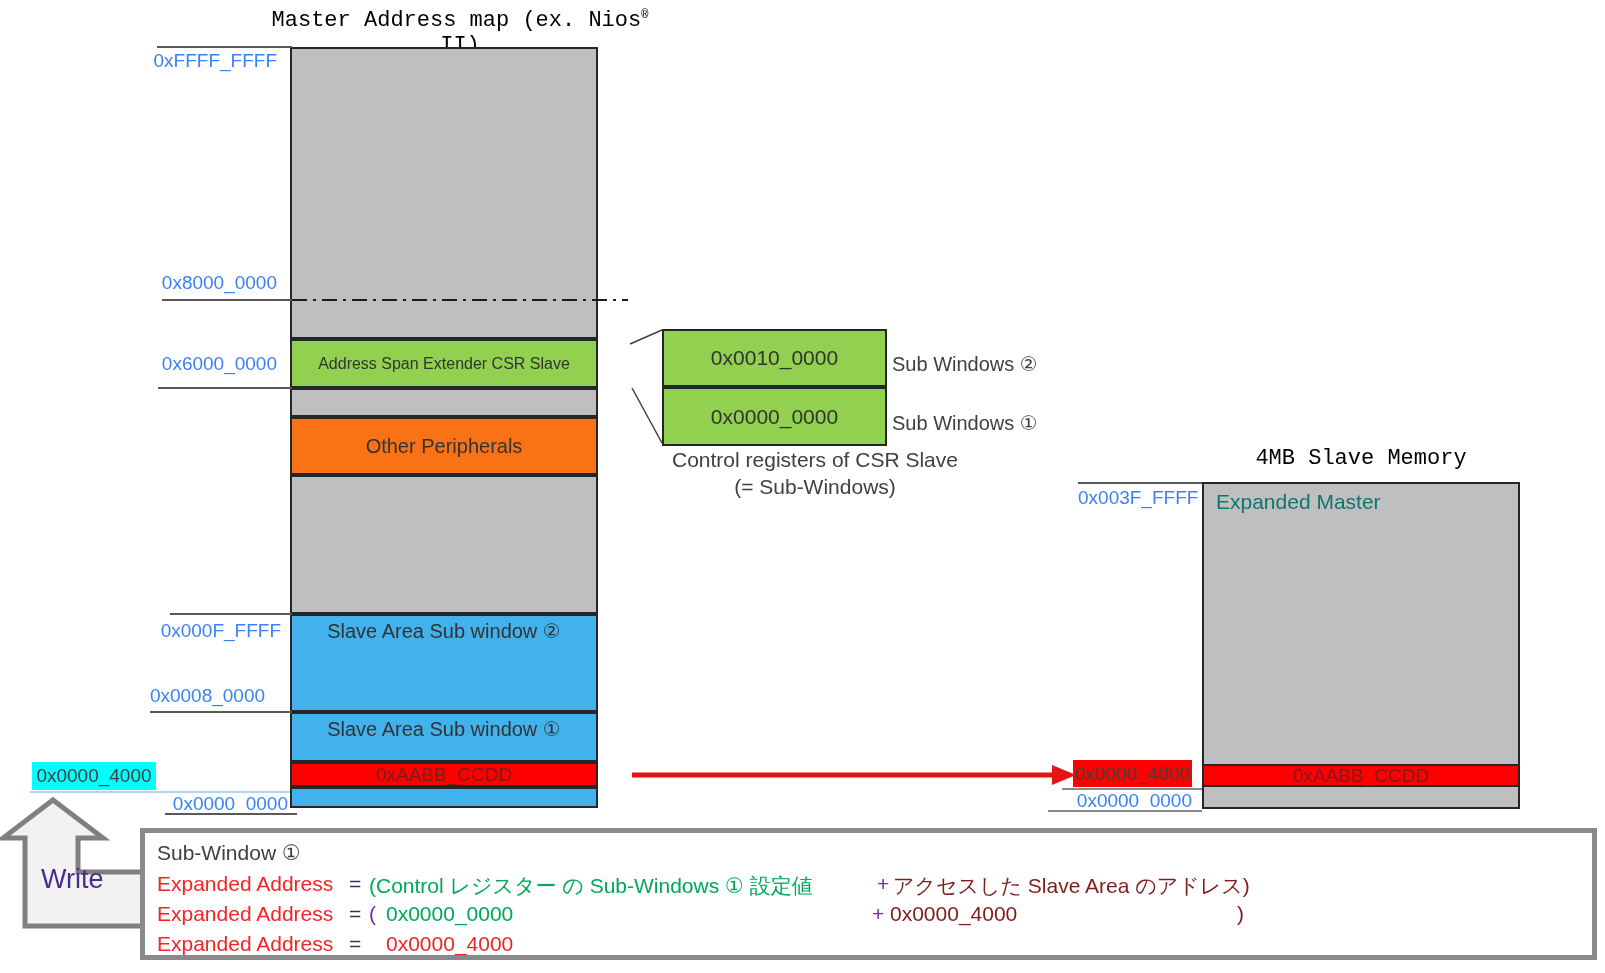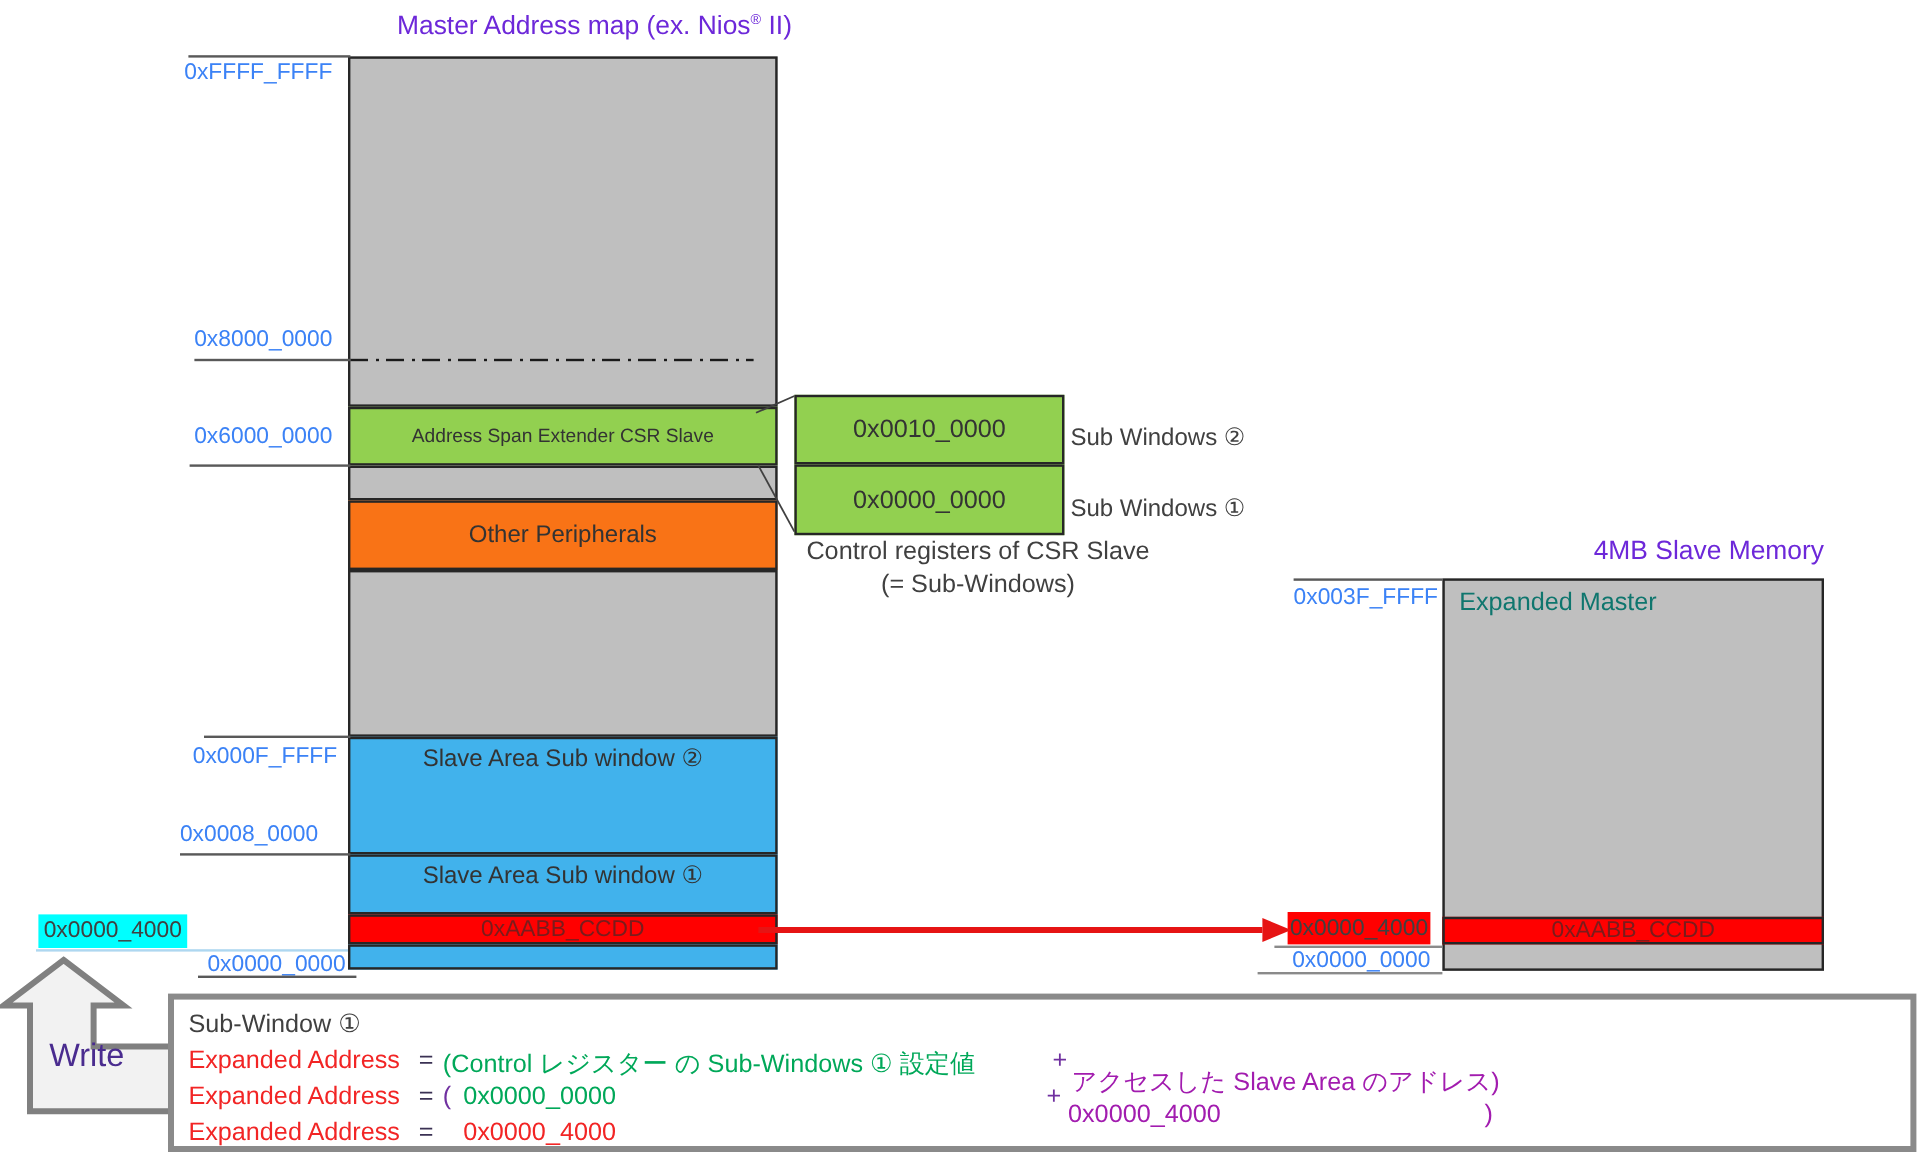--- a/index.html
+++ b/index.html
@@ -1,25 +1,25 @@
 <!DOCTYPE html>
 <html><head>
 <meta charset="utf-8">
 <style>
   html,body{margin:0;padding:0;background:#fff;}
   .stage{position:relative;width:1605px;height:973px;background:#ffffff;overflow:hidden;
          font-family:"Liberation Sans","DejaVu Sans",sans-serif;color:#404040;}
   .abs{position:absolute;}
-  .title{font-size:22px;color:#6d28d9;text-align:right;}
+  .title{font-size:22px;color:#000000;text-align:center;font-family:Liberation Mono, monospace;}
   .sup{font-size:12px;vertical-align:super;}
   .addr{font-size:19px;color:#3b82f6;white-space:nowrap;}
   .right-align{text-align:right;}
   .tick{position:absolute;height:2px;background:#595959;}
   .thinline{position:absolute;height:2px;background:#8a8a8a;}
-  .region{position:absolute;left:290px;width:358px;border:2px solid #262626;box-sizing:border-box;
+  .region{position:absolute;left:290px;width:308px;border:2px solid #262626;box-sizing:border-box;
           display:flex;align-items:center;justify-content:center;font-size:20px;color:#333333;}
   .region.topalign{align-items:flex-start;padding-top:3px;}
   .gray{background:#BFBFBF;}
   .green{background:#92D050;}
   .pale{background:#f97316;}
   .blue{background:#41B2EC;}
   .redband{background:#FF0000;}
   .bandtext{color:#7a1c1c;font-size:19px;}
   .csrtext{font-size:16px;}
   .dashdot{position:absolute;height:2px;
@@ -32,21 +32,21 @@
   .slavebox{position:absolute;left:1202px;width:318px;background:#BFBFBF;border:2px solid #262626;box-sizing:border-box;}
   .expmaster{position:absolute;left:1216px;top:490px;font-size:21px;color:#0f766e;}
   .redlabel{position:absolute;background:#FF0000;color:#404040;font-size:19px;display:flex;align-items:center;justify-content:center;}
   .cyanlabel{position:absolute;background:#00FFFF;color:#404040;font-size:19px;display:flex;align-items:center;justify-content:center;}
   .fbox{position:absolute;left:140px;top:828px;width:1457px;height:132px;border:5px solid #8a8a8a;
         box-sizing:border-box;background:#ffffff;}
   .fline{position:absolute;height:28px;font-size:21px;white-space:nowrap;}
   .fseg{position:absolute;white-space:nowrap;}
   .c-red{color:#f22525;}
   .c-green{color:#00A859;}
-  .c-blue{color:#a21caf;margin-top:15px;}
+  .c-blue{color:#7f1d1d;}
   .c-purple{color:#7030A0;}
   .c-eq{color:#3a3153;}
   .c-dark{color:#404040;}
   .writetext{position:absolute;left:41px;top:864px;font-size:27px;color:#4a2c8f;}
   svg{display:block;}
 </style>
 </head>
 <body>
 
 <div class="stage">

